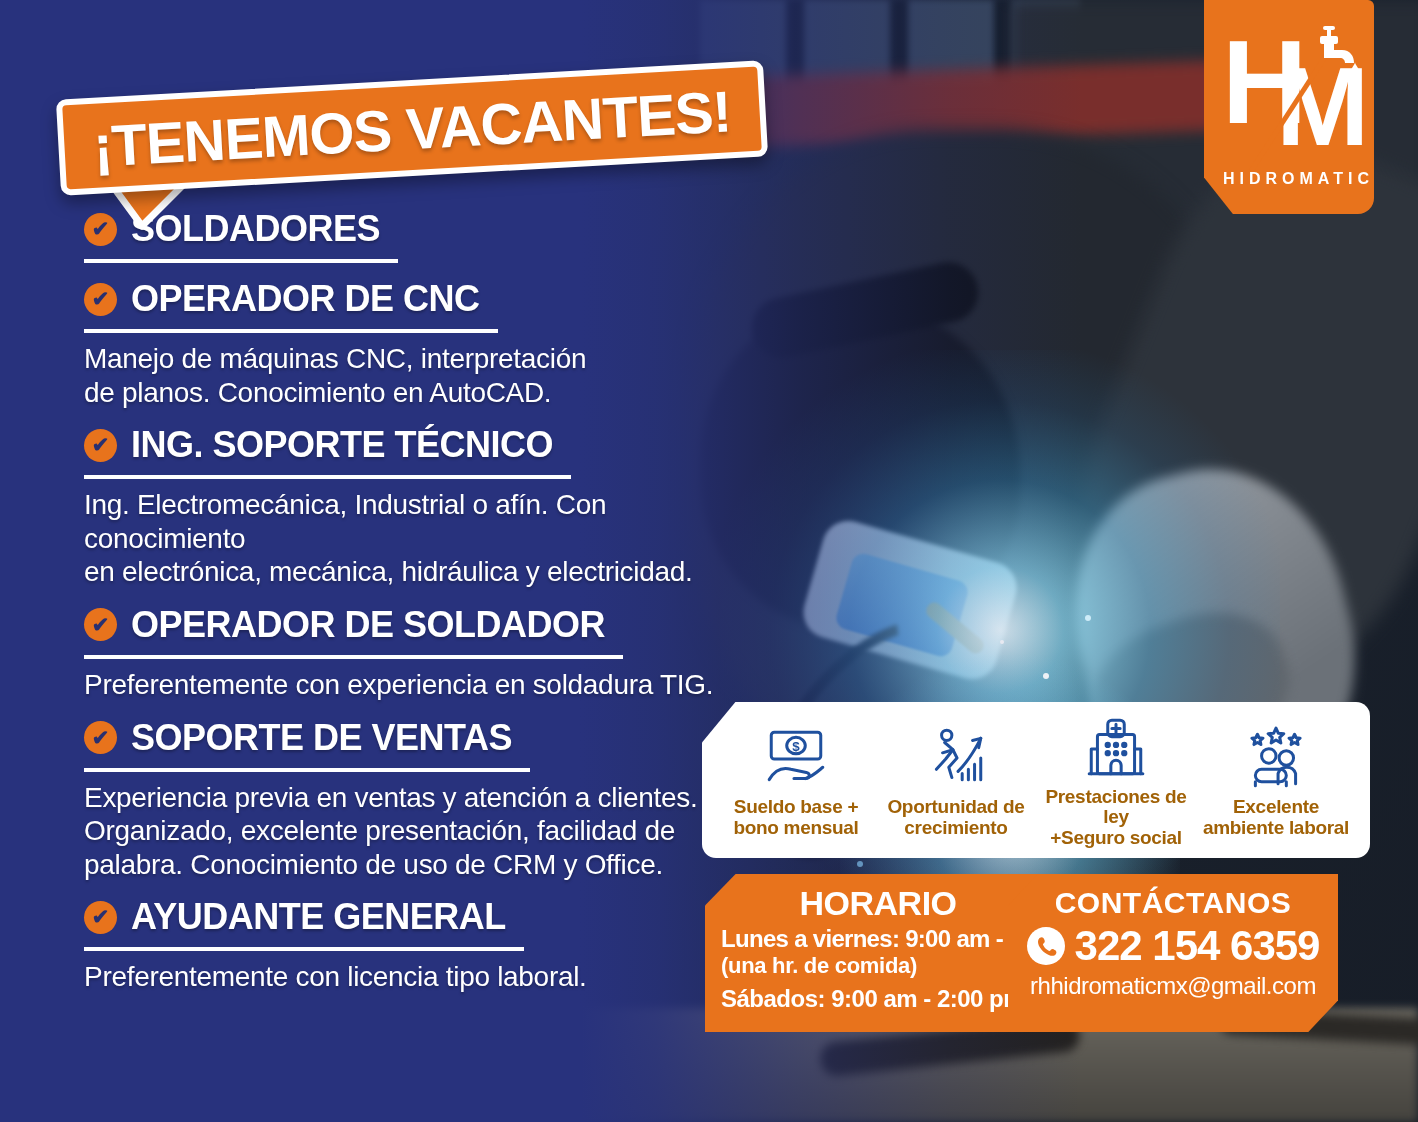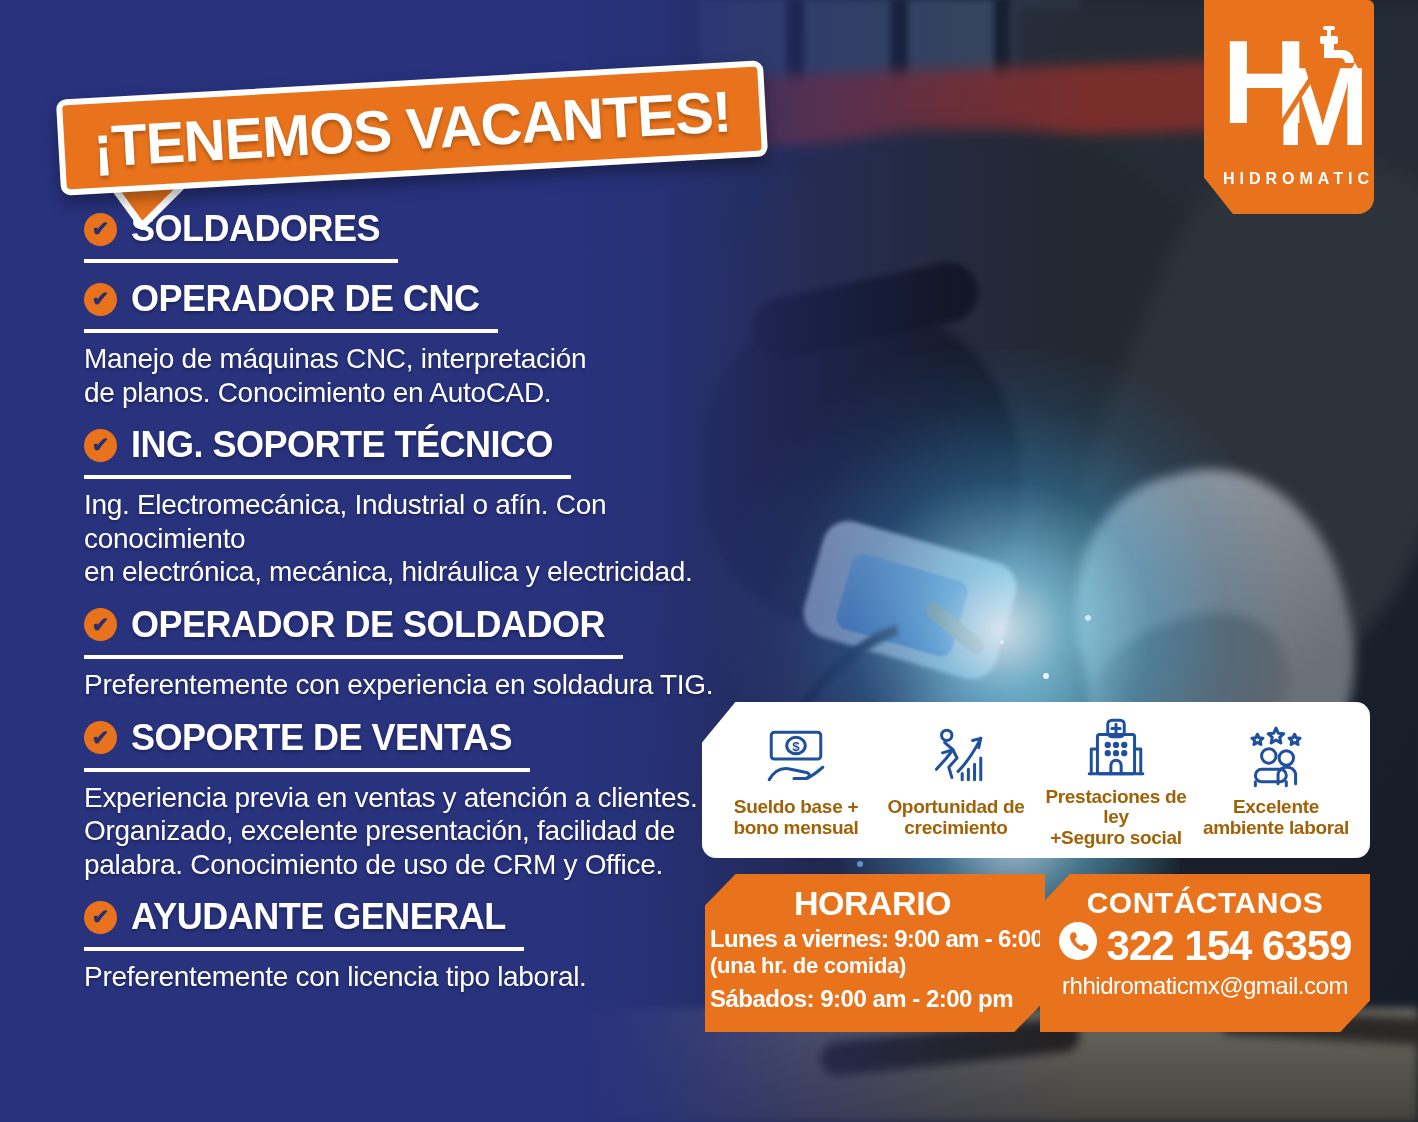--- a/index.html
+++ b/index.html
@@ -111,28 +111,28 @@
      display:flex; align-items:center; padding:10px 14px 6px; z-index:4; }
   .benefit { flex:1; display:flex; flex-direction:column; align-items:center; gap:5px; }
   .benefit-label { color:#a16207; font-size:19px; font-weight:700; line-height:1.08;
      text-align:center; white-space:pre-line; letter-spacing:-0.3px; }
   .bicon { width:66px; height:66px; }
   .bicon * { vector-effect:non-scaling-stroke; }
 
   
   .obox { position:absolute; top:874px; height:158px; background:#E8731C; color:#fff;
      clip-path:polygon(0 20%, 9% 0, 100% 0, 100% 80%, 91% 100%, 0 100%); z-index:4; }
-  .schedule { left:705px; width:340px; padding:10px 10px 0 5px; }
+  .schedule { left:705px; width:340px; padding:10px 10px 0 16px; }
   .schedule-title { text-align:center; font-size:34px; font-weight:800; letter-spacing:-0.5px; }
   .sched-line1 { font-size:24px; font-weight:700; margin-top:2px; letter-spacing:-0.7px; white-space:nowrap; }
   .sched-line2 { font-size:22px; font-weight:700; letter-spacing:-0.3px; }
   .sched-line3 { font-size:24px; font-weight:700; margin-top:6px; letter-spacing:-0.5px; }
-  .contact { left:1040px; width:330px; padding:12px 6px 0; text-align:center; }
+  .contact { left:1008px; width:330px; padding:12px 6px 0; text-align:center; }
   .contact-title { font-size:30px; font-weight:800; letter-spacing:0.5px; }
-  .phone-row { display:flex; align-items:flex-start; justify-content:center; gap:10px; margin-top:2px; }
+  .phone-row { display:flex; align-items:center; justify-content:center; gap:10px; margin-top:2px; }
   .phone-badge { width:38px; height:38px; border-radius:50%; background:#fff;
      display:flex; align-items:center; justify-content:center; }
   .phone-number { font-size:42px; font-weight:800; letter-spacing:-1px; white-space:nowrap; }
   .contact-email { font-size:24px; font-weight:500; margin-top:2px; letter-spacing:-0.5px; }
 </style>
 </head>
 <body>
 
 <div class="photo">
   <div class="ph windows"></div>

